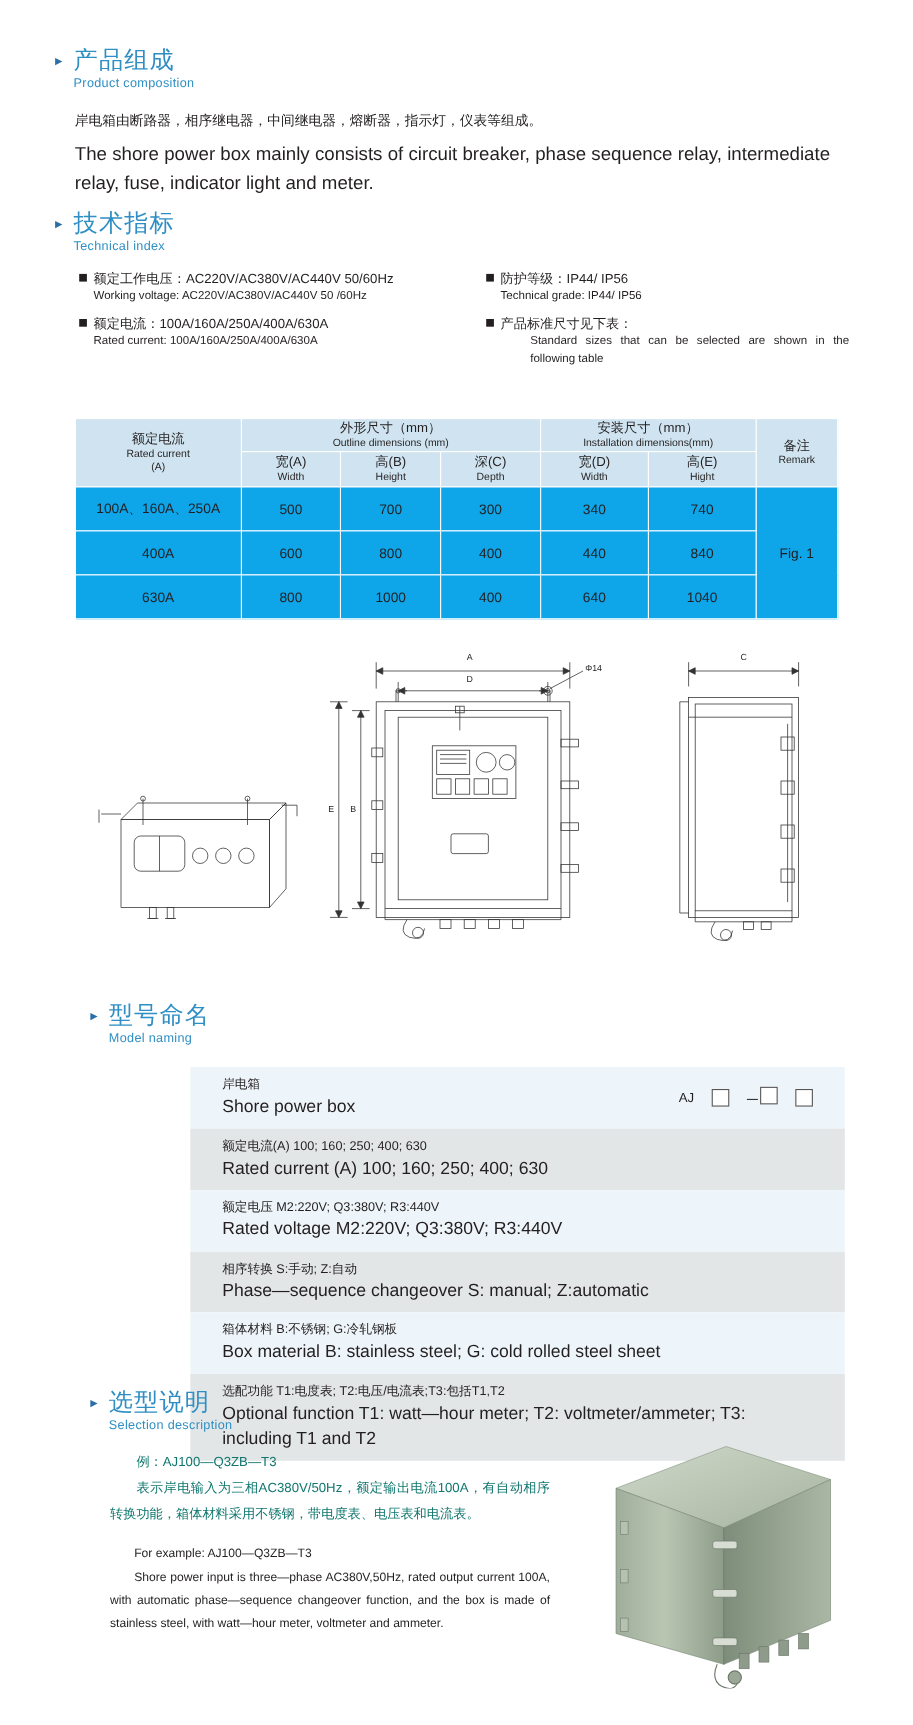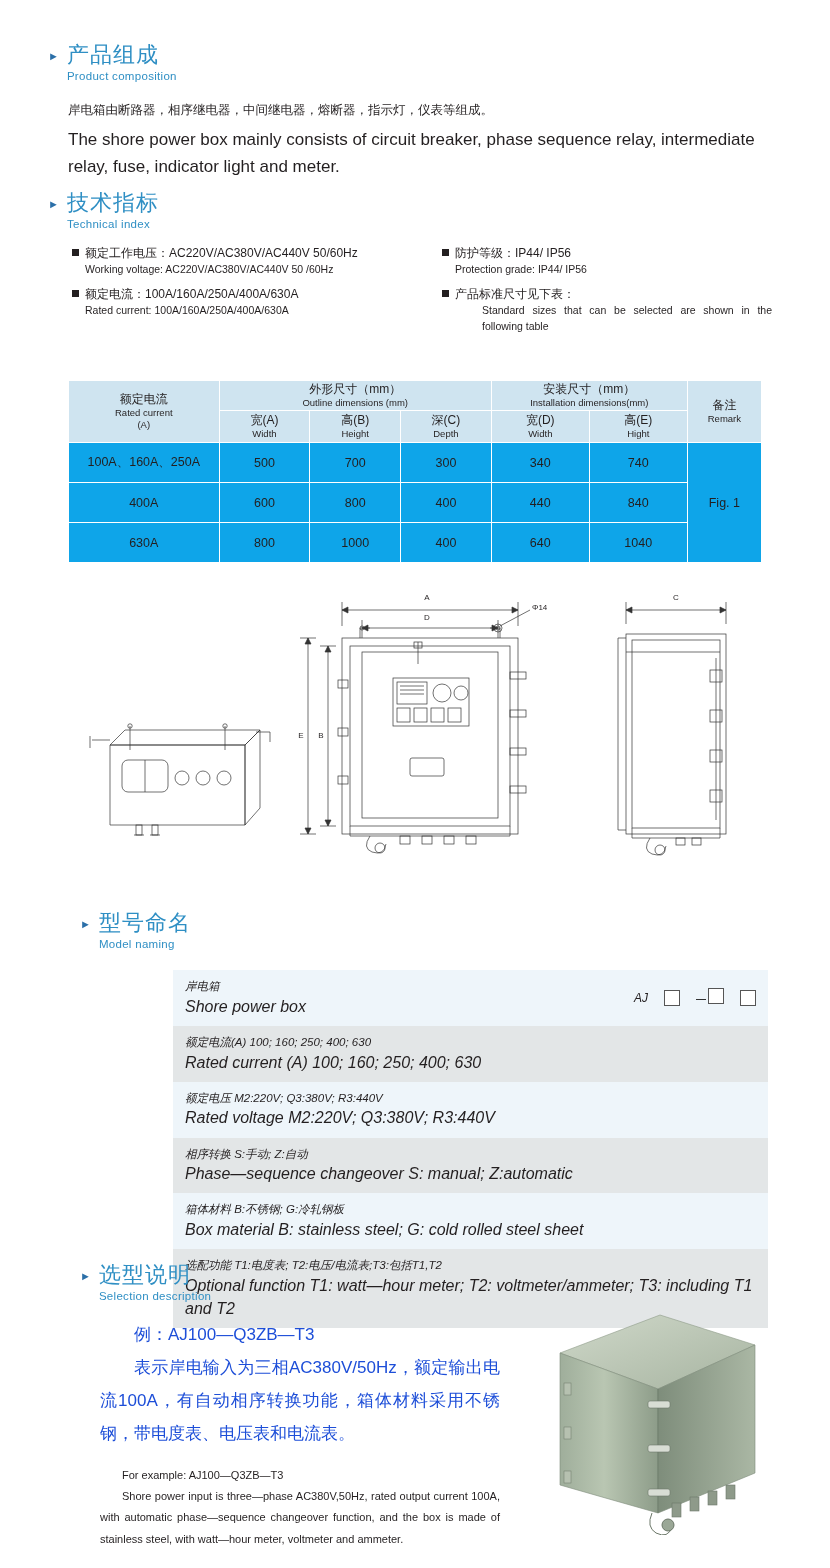--- a/index.html
+++ b/index.html
@@ -68,34 +68,34 @@
   .th-cn { font-size:12px; }
   .th-en { font-size:9.5px; }
   .td-body { background:#0ea5e9; height:40px; font-size:12.5px; color:#231f20; }
 
   
   #drawing { position:absolute; left:70px; top:580px; width:700px; height:280px; }
 
   
   #sec-model { position:absolute; left:80px; top:910px; width:700px; }
   #model-table { position:absolute; left:173px; top:970px; width:595px; }
-  .mrow { display:flex; align-items:center; padding:8px 12px; min-height:38px;font-style:italic; }
+  .mrow { display:flex; align-items:center; padding:8px 29px; min-height:38px; }
   .mrow.odd  { background:#eef5fa; }
   .mrow.even { background:#e3e6e7; }
   .m-cn { font-size:11.5px; line-height:1.45; color:#231f20; }
   .m-en { font-size:16px; line-height:1.45; color:#231f20; }
   .m-left { flex:1; }
   .m-codes { display:flex; align-items:center; gap:16px; font-size:12px; }
   .codebox { display:inline-block; width:16px; height:16px; border:1px solid #555; background:#fff; }
   .dash { display:inline-block; width:10px; border-top:1px solid #333; margin-right:2px; vertical-align:4px;}
 
   
   #sec-select { position:absolute; left:80px; top:1262px; width:700px; }
   #select-text { position:absolute; left:100px; top:1318px; width:400px; }
-  .sel-p-cn { font-size:17px; line-height:1.95; color:#1d4ed8; text-align:justify; }
+  .sel-p-cn { font-size:12px; line-height:1.95; color:#0f766e; text-align:justify; }
   .sel-p-en { font-size:11px; line-height:1.95; color:#231f20; text-align:justify; }
   .indent2 { text-indent:2em; }
 
   #product-photo { position:absolute; left:540px; top:1305px; width:230px; height:230px; }
 </style>
 </head>
 <body>
 
 <div class="page">
 
@@ -136,21 +136,21 @@
           </div>
           <div class="spec-line-en">Rated current: 100A/160A/250A/400A/630A</div>
         </div>
       </div>
 
       <div class="spec-col-right">
         <div class="spec-item">
           <div class="spec-line-cn">
             <span class="sq"></span><span>防护等级：IP44/ IP56</span>
           </div>
-          <div class="spec-line-en">Protection grade: IP44/ IP56</div>
+          <div class="spec-line-en">Technical grade: IP44/ IP56</div>
         </div>
         <div class="spec-item">
           <div class="spec-line-cn">
             <span class="sq"></span><span>产品标准尺寸见下表：</span>
           </div>
           <div class="spec-line-en justify-en">Standard sizes that can be selected are shown in the following table</div>
         </div>
       </div>
     </div>
   </div>

